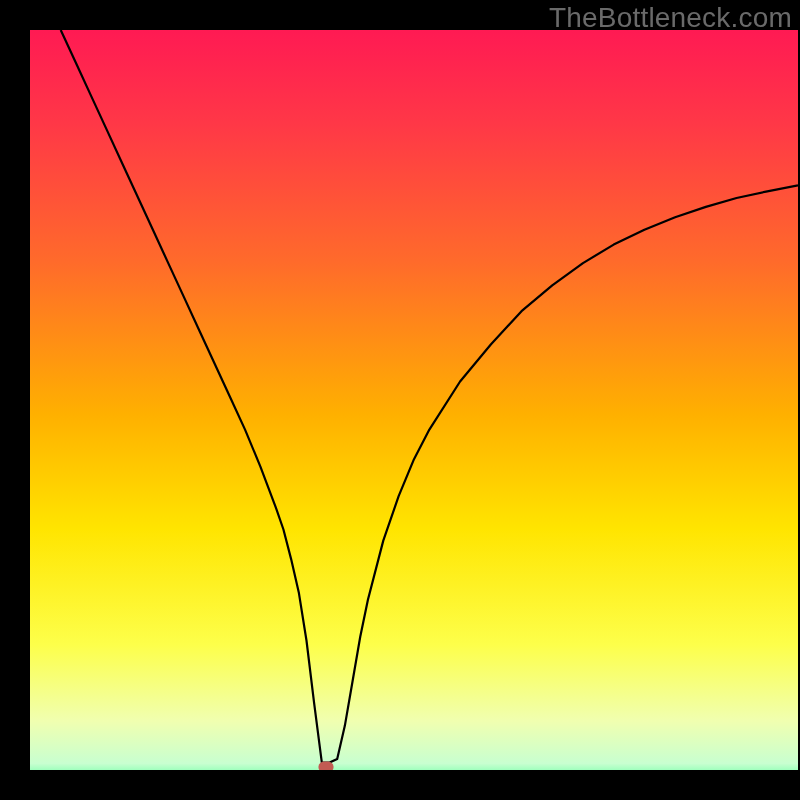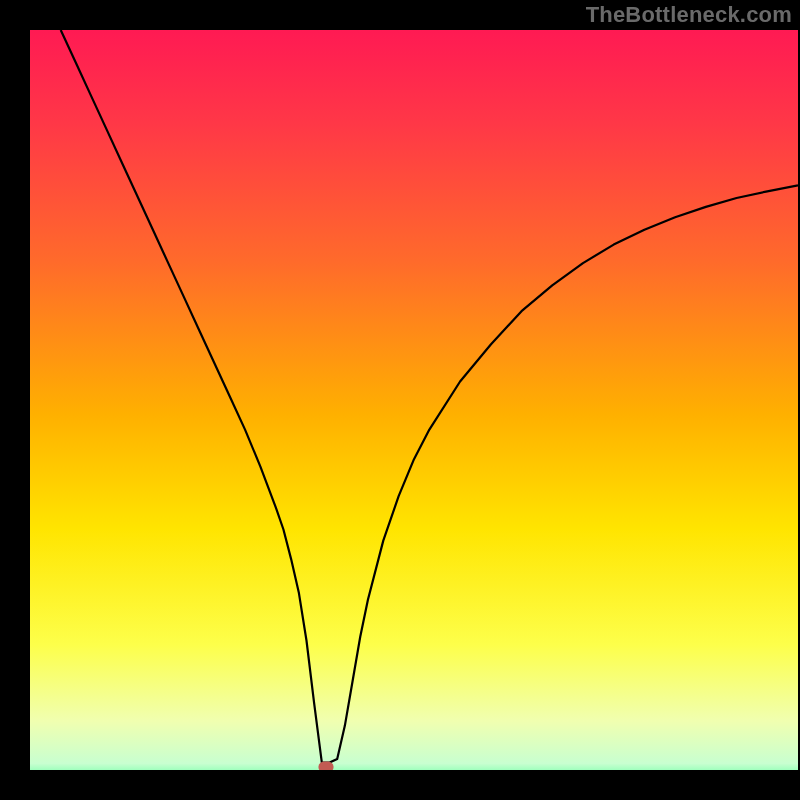--- a/index.html
+++ b/index.html
@@ -14,22 +14,22 @@
     position: relative;
     width: 800px;
     height: 800px;
     background: #000;
   }
   .watermark {
     position: absolute;
     top: 2px;
     right: 8px;
     color: #6a6a6a;
-    font-size: 22px;
-    font-weight: 700;
+    font-size: 28px;
+    font-weight: 400;
     letter-spacing: 0.2px;
     z-index: 5;
   }
   .plot-area {
     position: absolute;
     
     left: 30px;
     top: 30px;
     right: 2px;
     bottom: 30px;

